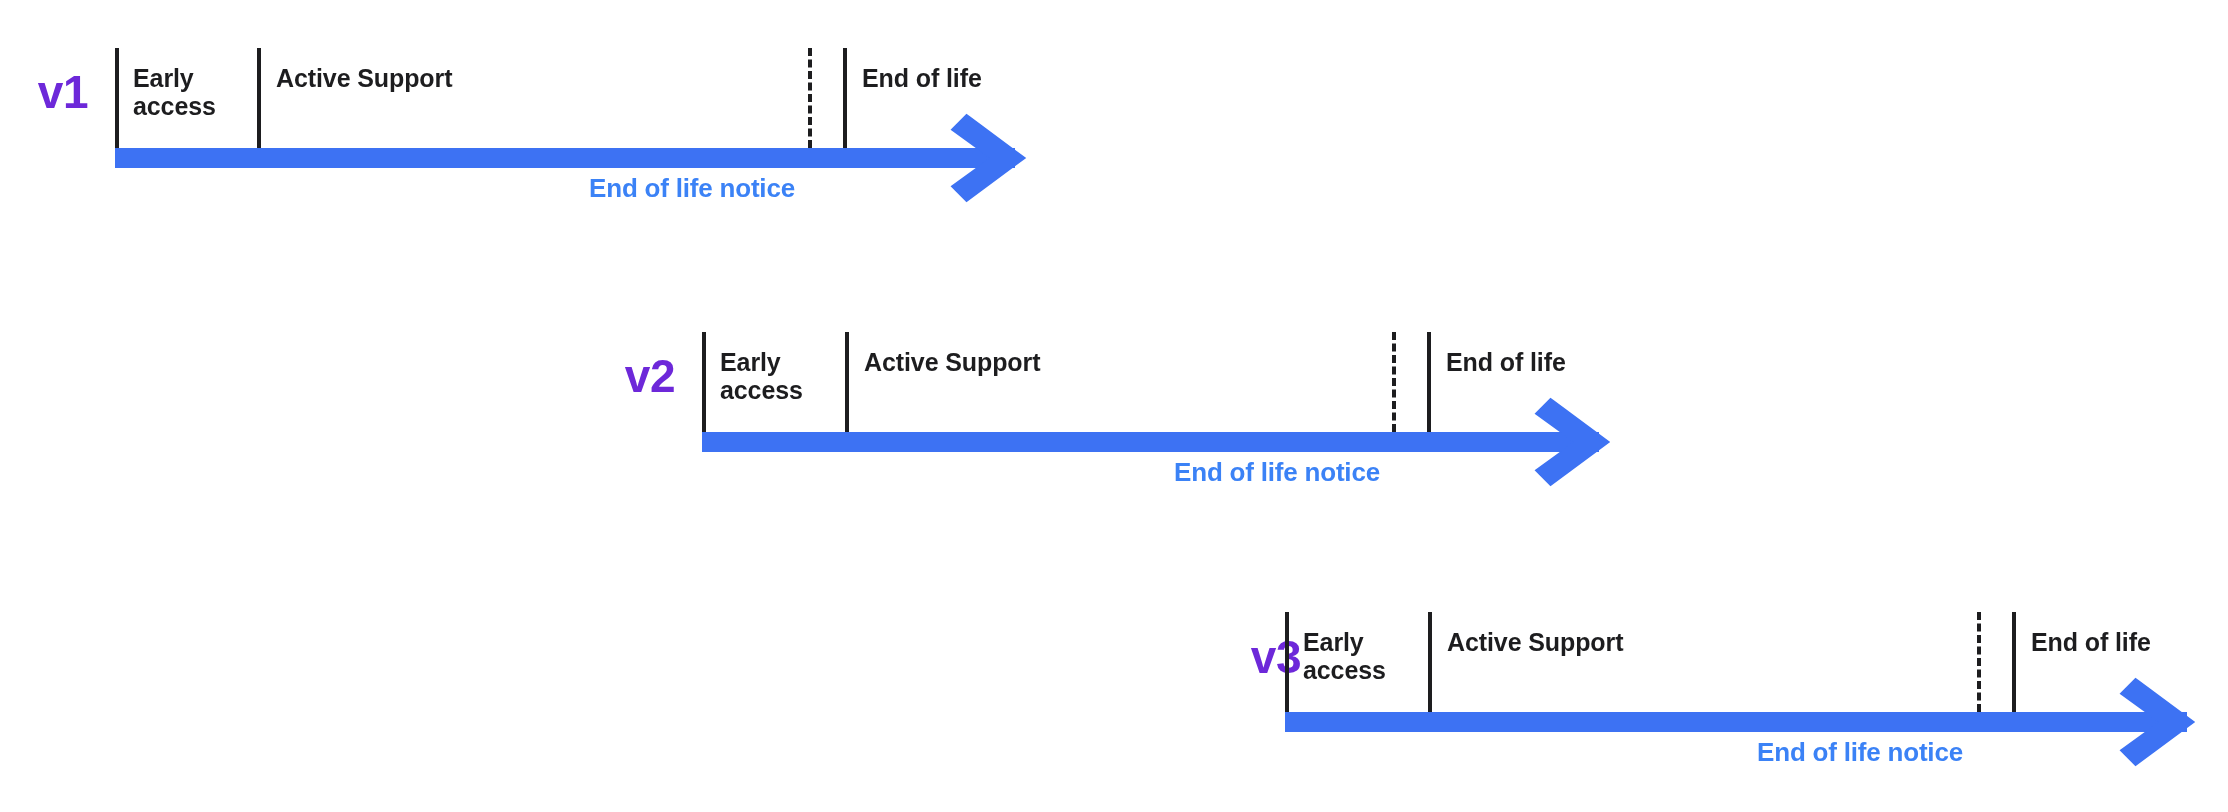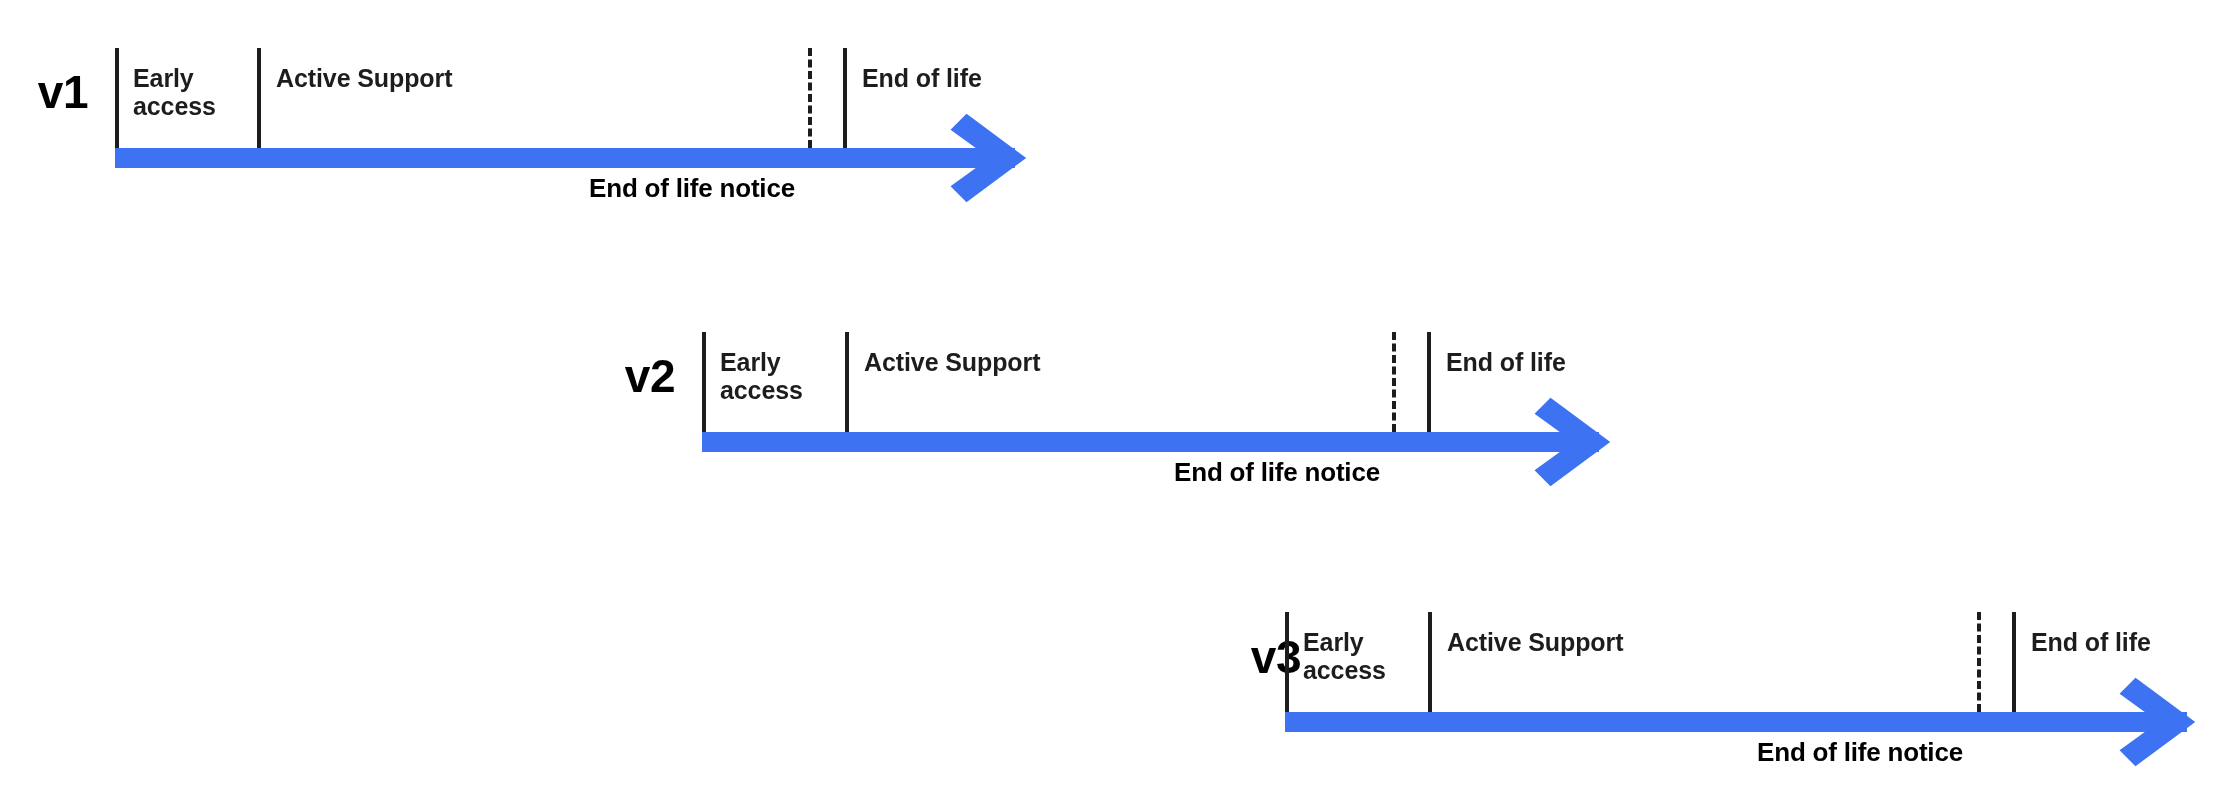--- a/index.html
+++ b/index.html
@@ -25,21 +25,21 @@
     left: 0;
     top: 0;
     width: 2228px;
     height: 0;
   }
   
   .version-label {
     position: absolute;
     font-size: 46px;
     font-weight: 700;
-    color: #000000;
+    color: #6d28d9;
     letter-spacing: -0.5px;
     line-height: 1;
     white-space: nowrap;
     text-align: right;
     transform: translateY(-50%);
   }
   
   .track-bar {
     position: absolute;
     height: 20px;
@@ -77,21 +77,21 @@
     letter-spacing: -0.1px;
     white-space: pre-line;
     margin-top: 22px;
   }
   .phase-label.nowrap { white-space: nowrap; }
   
   .notice-label {
     position: absolute;
     font-size: 26px;
     font-weight: 700;
-    color: #000000;
+    color: #3b82f6;
     letter-spacing: -0.2px;
     line-height: 1;
     white-space: nowrap;
     transform: translateX(-50%);
   }
 </style>
 </head>
 <body>
 
 <div id="diagram-root">

